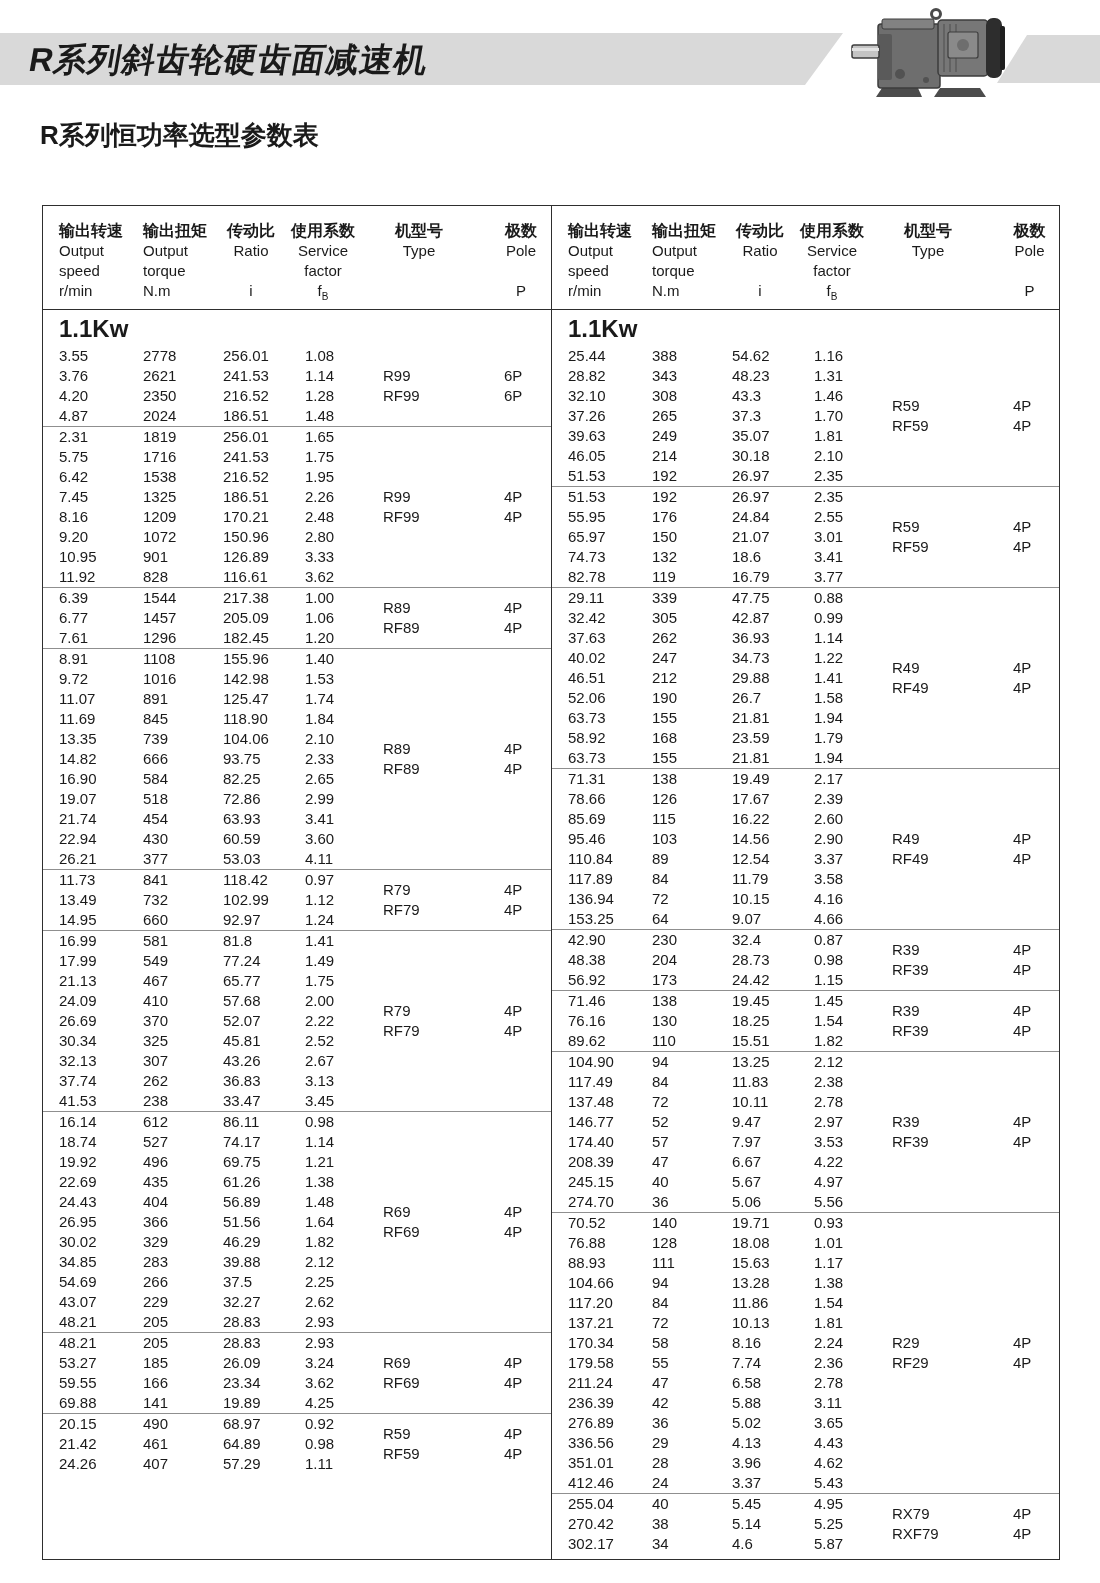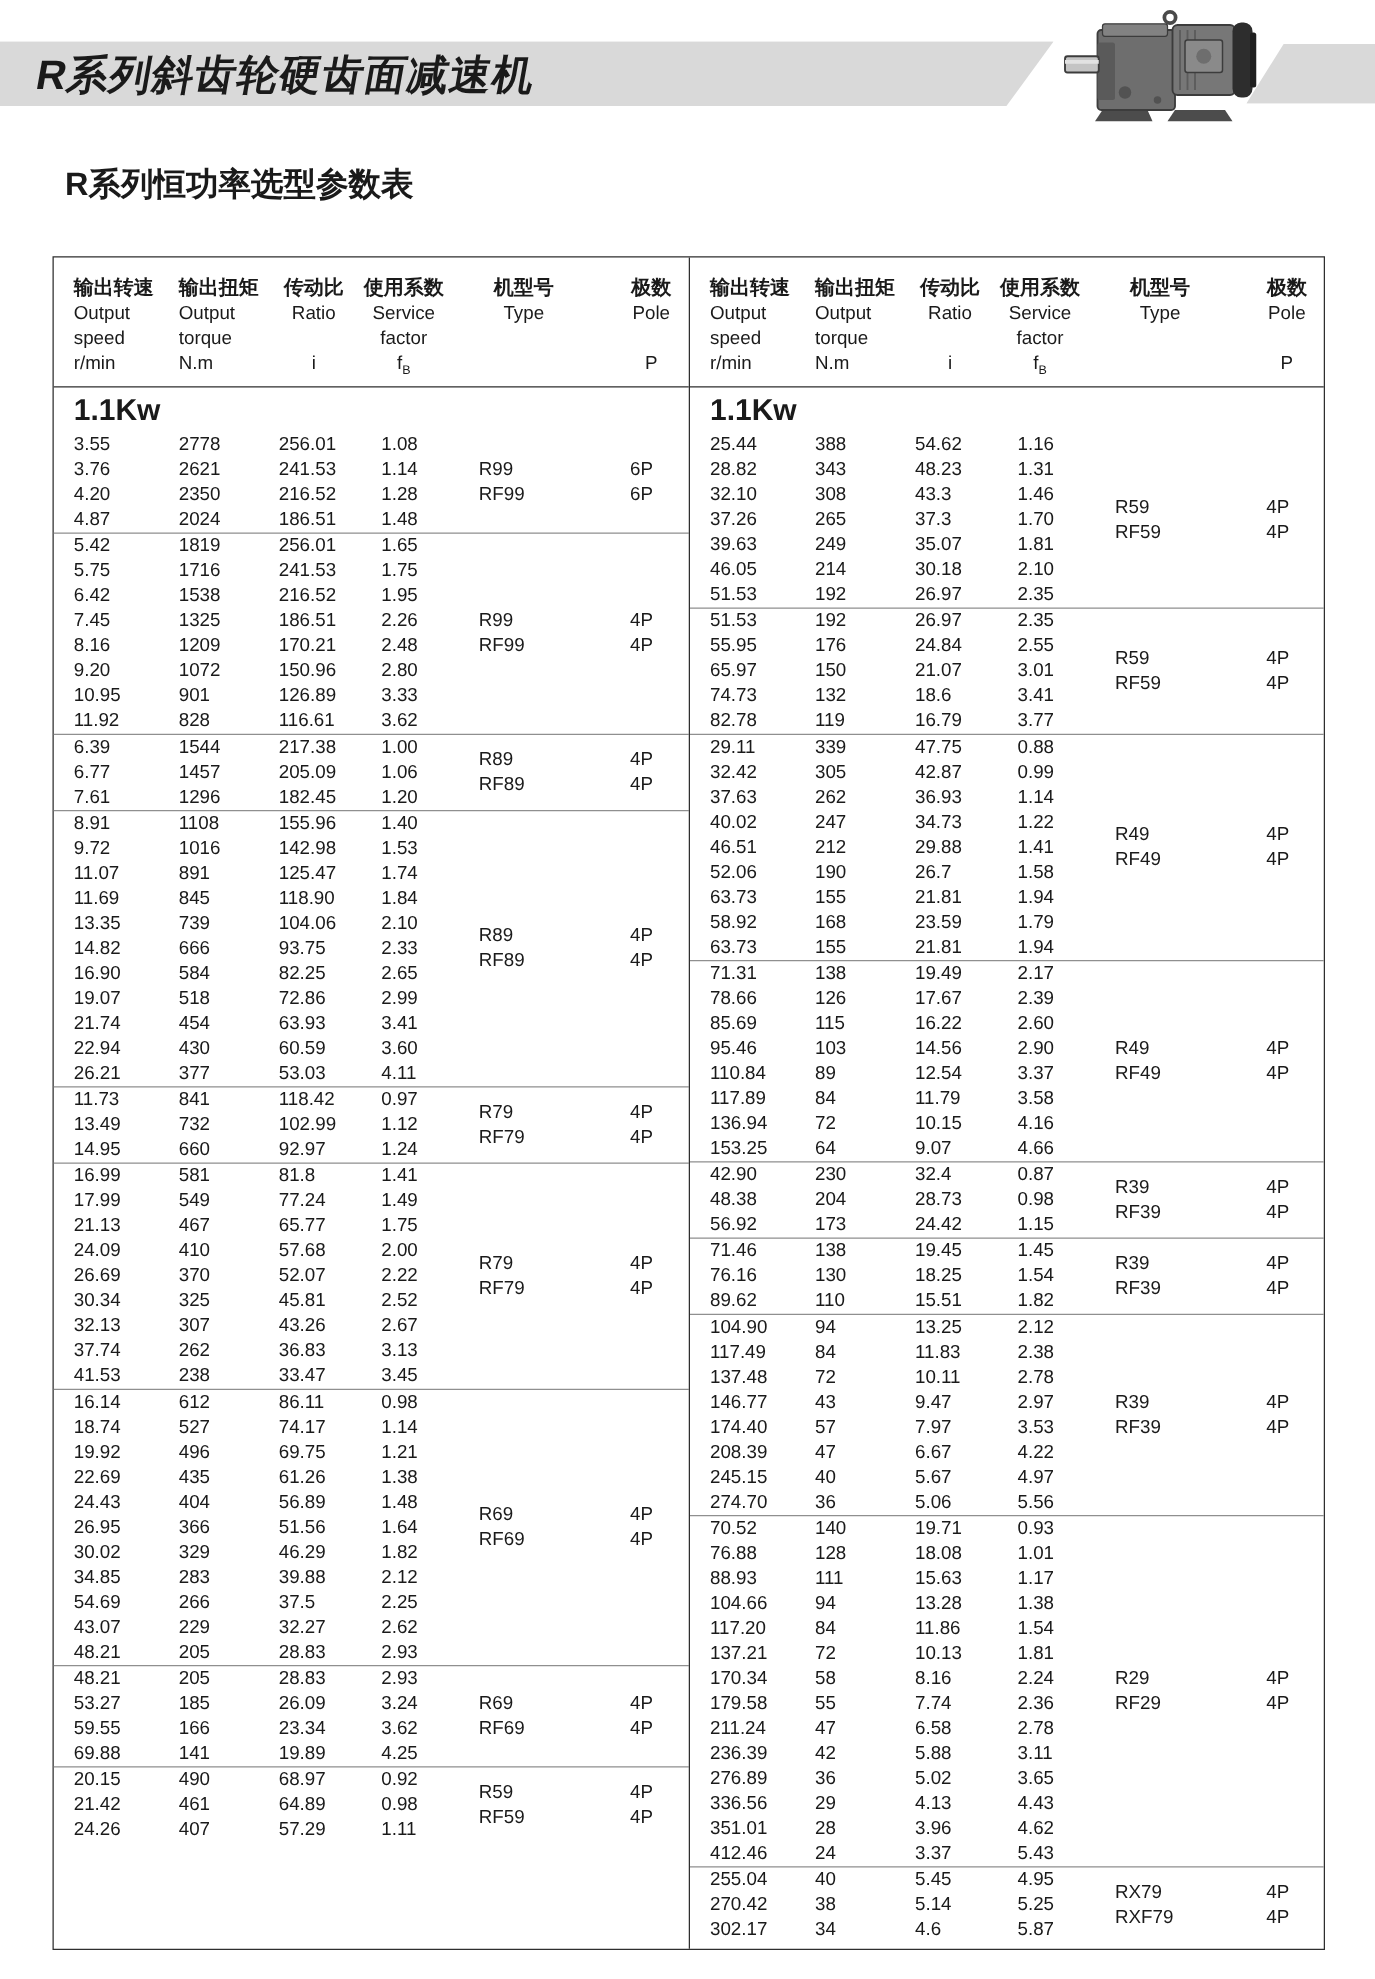--- a/index.html
+++ b/index.html
@@ -10,21 +10,21 @@
   .banner{position:absolute;left:0;top:33px;width:843px;height:52px;background:#d9d9d9;
           clip-path:polygon(0 0,100% 0,calc(100% - 38px) 100%,0 100%);}
   .banner h1{margin:0;padding:8px 0 0 26px;font-size:33px;line-height:38px;font-weight:bold;
              transform:skewX(-10deg);transform-origin:left bottom;letter-spacing:1px;}
   .deco-right{position:absolute;top:35px;right:0;width:103px;height:48px;background:#d9d9d9;
               clip-path:polygon(30px 0,100% 0,100% 100%,0 100%);}
   .motor{position:absolute;left:848px;top:4px;width:165px;height:100px;}
 
   
   .section-head{position:absolute;left:40px;top:120px;}
-  .sec-zh{font-size:26px;font-weight:bold;line-height:30px;margin:12px;}
+  .sec-zh{font-size:26px;font-weight:bold;line-height:30px;margin:0;}
   .sec-en{font-size:20px;font-weight:bold;line-height:24px;margin:4px 0 0 0;}
 
   
   .ptable{position:absolute;left:42px;top:205px;width:1016px;height:1353px;
           border:1px solid #2e2e2e;display:flex;box-sizing:content-box;background:#fff;}
   .half{width:508px;box-sizing:border-box;}
   .half + .half{border-left:1px solid #2e2e2e;}
 
   .thead{display:grid;grid-template-columns:84px 80px 82px 78px 120px 1fr;
          padding:14px 0 0 16px;height:104px;box-sizing:border-box;border-bottom:1px solid #2e2e2e;}
@@ -149,21 +149,21 @@
           <div class="cell type-cell" style="grid-row:1/5">
             <div>R99</div>
             <div>RF99</div>
           </div>
           <div class="cell pole-cell" style="grid-row:1/5">
             <div>6P</div>
             <div>6P</div>
           </div>
         </div>
         <div class="tgroup">
-          <div class="cell c1" style="grid-row:1">5.42</div>
+          <div class="cell c1" style="grid-row:1">2.31</div>
           <div class="cell c2" style="grid-row:1">1819</div>
           <div class="cell c3" style="grid-row:1">256.01</div>
           <div class="cell c4" style="grid-row:1">1.65</div>
           <div class="cell c1" style="grid-row:2">5.75</div>
           <div class="cell c2" style="grid-row:2">1716</div>
           <div class="cell c3" style="grid-row:2">241.53</div>
           <div class="cell c4" style="grid-row:2">1.75</div>
           <div class="cell c1" style="grid-row:3">6.42</div>
           <div class="cell c2" style="grid-row:3">1538</div>
           <div class="cell c3" style="grid-row:3">216.52</div>
@@ -691,21 +691,21 @@
           <div class="cell c4" style="grid-row:1">2.12</div>
           <div class="cell c1" style="grid-row:2">117.49</div>
           <div class="cell c2" style="grid-row:2">84</div>
           <div class="cell c3" style="grid-row:2">11.83</div>
           <div class="cell c4" style="grid-row:2">2.38</div>
           <div class="cell c1" style="grid-row:3">137.48</div>
           <div class="cell c2" style="grid-row:3">72</div>
           <div class="cell c3" style="grid-row:3">10.11</div>
           <div class="cell c4" style="grid-row:3">2.78</div>
           <div class="cell c1" style="grid-row:4">146.77</div>
-          <div class="cell c2" style="grid-row:4">43</div>
+          <div class="cell c2" style="grid-row:4">52</div>
           <div class="cell c3" style="grid-row:4">9.47</div>
           <div class="cell c4" style="grid-row:4">2.97</div>
           <div class="cell c1" style="grid-row:5">174.40</div>
           <div class="cell c2" style="grid-row:5">57</div>
           <div class="cell c3" style="grid-row:5">7.97</div>
           <div class="cell c4" style="grid-row:5">3.53</div>
           <div class="cell c1" style="grid-row:6">208.39</div>
           <div class="cell c2" style="grid-row:6">47</div>
           <div class="cell c3" style="grid-row:6">6.67</div>
           <div class="cell c4" style="grid-row:6">4.22</div>

